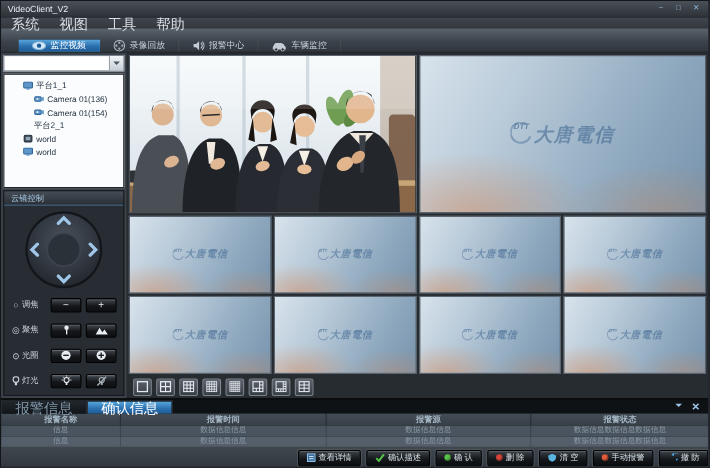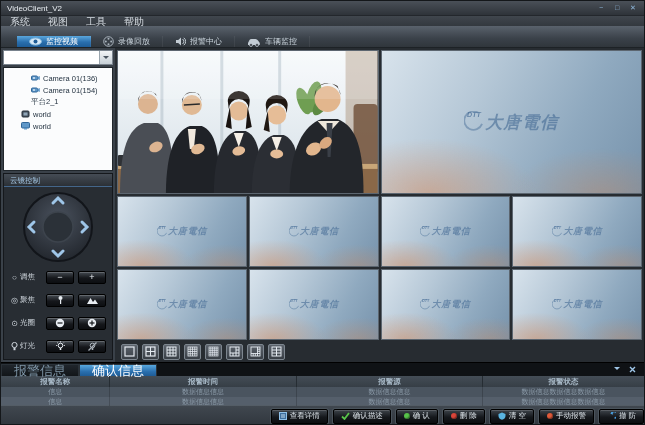--- a/index.html
+++ b/index.html
@@ -7,21 +7,21 @@
   .app{position:relative;width:645px;height:425px;background:#3c434b;
        font-family:"Liberation Sans",sans-serif;overflow:hidden;
        border:1px solid #14171a;user-select:none;}
   
   .titlebar{height:14px;background:linear-gradient(#4a5058,#2e3339);
     display:flex;align-items:center;padding:0 6px;color:#e8edf2;font-size:8px;}
   .win-controls{margin-left:auto;display:flex;gap:6px;}
   .win-btn{color:#8fb8dc;font-size:7px;line-height:10px;width:10px;text-align:center;cursor:pointer;}
   
   .menubar{height:11px;background:linear-gradient(#40464d,#33383e);
-    border-top:1px solid #23272c;display:flex;color:#d8dee4;font-size:10px;}
+    border-top:1px solid #23272c;display:flex;color:#d8dee4;font-size:13px;}
   .menu-item{padding:0 9px;line-height:11px;cursor:pointer;}
   
   .tabbar{height:22px;background:linear-gradient(#5a626c,#3a4149 60%,#30363c);
     display:flex;align-items:flex-end;padding-left:16px;border-bottom:1px solid #1d2226;}
   .tab{display:flex;align-items:center;gap:4px;padding:0 12px;color:#c8d2da;
     font-size:8px;border-right:1px solid rgba(255,255,255,.06);cursor:pointer;}
   .tab.active{background:linear-gradient(#5aa7dd,#2a6fae 55%,#1d5c97);color:#fff;}
   .tab svg{display:block;}
   
   .content{display:flex;height:314px;}
@@ -168,20 +168,27 @@
 
     <div class="sidebar">
       <div class="combo">
         <span class="combo-value"></span>
         <span class="combo-btn">
           <span class="caret"></span>
         </span>
       </div>
 
       <div class="tree">
+        <div class="tree-item lvl1">
+          <svg width="9" height="8" viewBox="0 0 9 8">
+            <rect x="0.5" y="0.5" width="8" height="5.5" rx="1" fill="#5e97c8" stroke="#2f6598"></rect>
+            <rect x="3" y="6" width="3" height="1.5" fill="#5e97c8"></rect>
+          </svg>
+          <span>平台1_1</span>
+        </div>
         <div class="tree-item lvl2">
           <svg width="9" height="8" viewBox="0 0 9 8">
             <rect x="0.5" y="2" width="6" height="4" rx="1" fill="#5e97c8" stroke="#2f6598"></rect>
             <polygon points="6.5,3 8.8,2 8.8,6 6.5,5" fill="#5e97c8"></polygon>
             <circle cx="3" cy="4" r="1" fill="#dce9f4"></circle>
           </svg>
           <span>Camera 01(136)</span>
         </div>
         <div class="tree-item lvl2">
           <svg width="9" height="8" viewBox="0 0 9 8">

